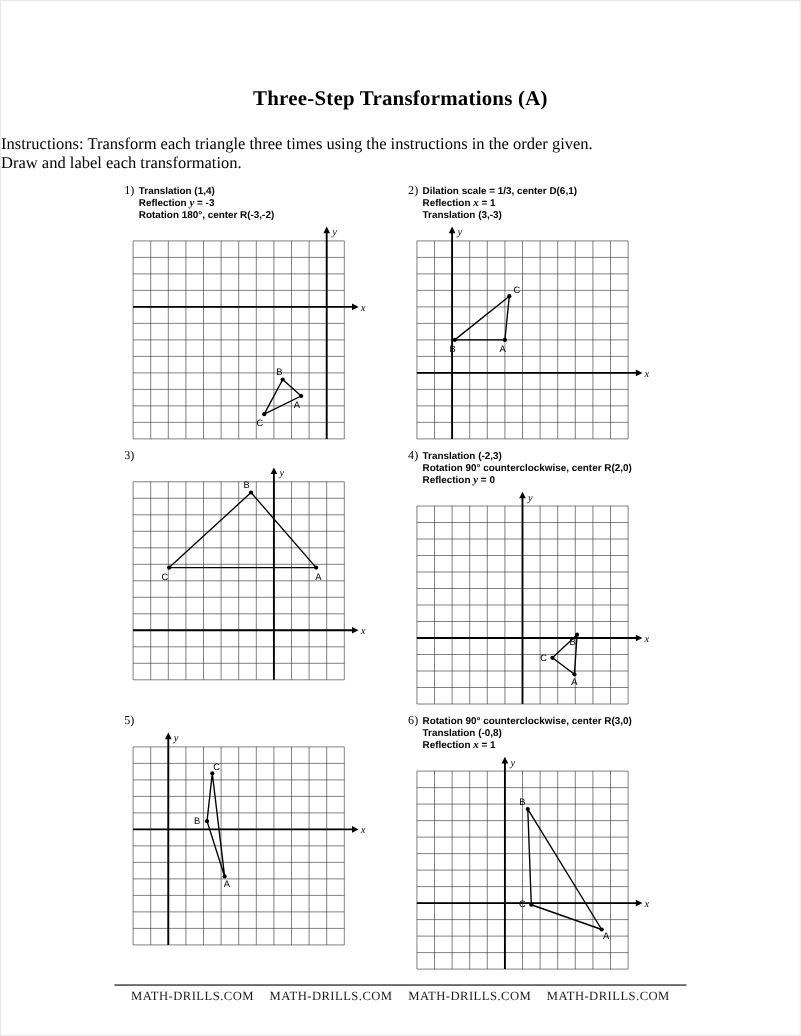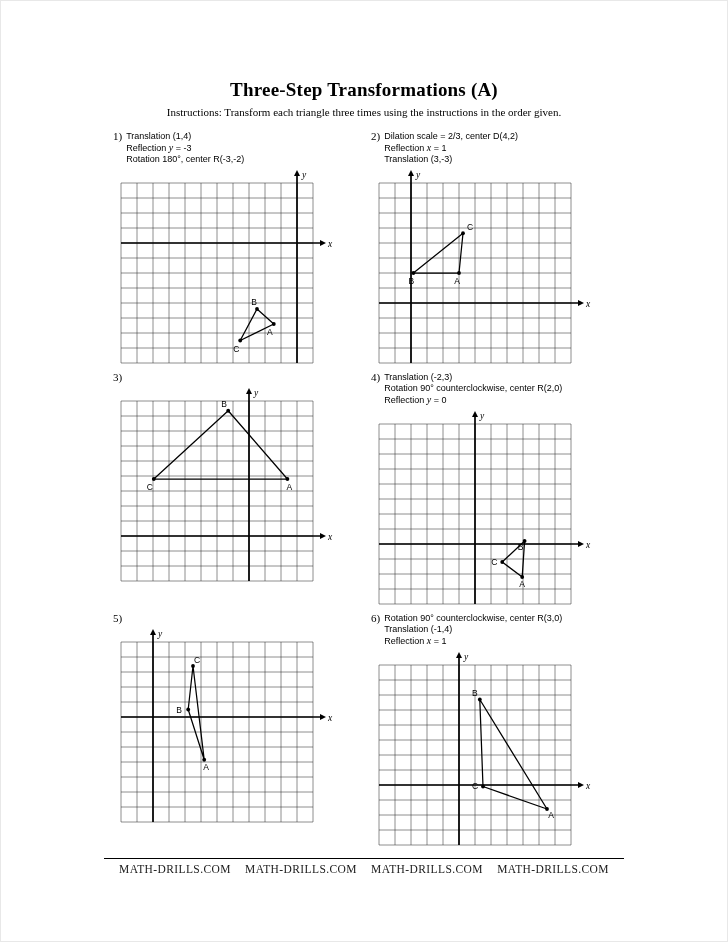--- a/index.html
+++ b/index.html
@@ -18,23 +18,23 @@
   }
   .title {
     margin-top:78px;
     text-align:center;
     font-family:"Liberation Serif", serif;
     font-size:19px;
     font-weight:bold;
     letter-spacing:0.2px;
   }
   .instructions {
-    margin-top:2px;
-    text-align:center;
-    font-size:11px;
+    margin-top:21px;
+    text-align:left;
+    font-size:15px;
     line-height:18px;
   }
   .problems {
     margin-top:10px;
     display:grid;
     grid-template-columns:244px 244px;
     column-gap:14px;
     justify-content:center;
   }
   .problem { margin-bottom:1px; }
@@ -48,20 +48,21 @@
     font-size:11px;
     margin-right:4px;
     line-height:11px;
   }
   .p-steps { }
   .p-step {
     font-family:"Liberation Sans", sans-serif;
     font-size:9px;
     line-height:11px;
     white-space:nowrap;
+    font-weight:bold;
   }
   .p-step i { font-family:"Liberation Serif", serif; font-style:italic; font-size:10px; }
   .grid-wrap { margin-left:6px; }
   .footer-rule {
     width:520px;
     margin:4px auto 0 auto;
     border-top:1.6px solid #000;
   }
   .footer {
     margin-top:4px;
@@ -73,20 +74,21 @@
     color:#1a1a1a;
   }
 </style>
 </head>
 <body>
 
 <div class="page">
   <h1 class="title">Three-Step Transformations (A)</h1>
   <p class="instructions">
     <span>Instructions: Transform each triangle three times using the instructions in the order given.</span><br>
+    <span>Draw and label each transformation.</span>
   </p>
   <div class="problems">
       <div class="problem">
         <div class="p-head">
           <span class="p-num">1)</span>
           <div class="p-steps">
             <div class="p-step">Translation (1,4)</div>
             <div class="p-step">Reflection <i>y</i> = -3</div>
             <div class="p-step">Rotation 180°, center R(-3,-2)</div>
           </div>
@@ -132,21 +134,21 @@
             <circle cx="154.8" cy="157" r="1.9" fill="#000"></circle>
             <text x="150.8" y="168" text-anchor="middle" font-family="Liberation Sans, sans-serif" font-size="8.5">A</text>
             <circle cx="121.2" cy="173.5" r="1.9" fill="#000"></circle>
             <text x="117.2" y="184.5" text-anchor="middle" font-family="Liberation Sans, sans-serif" font-size="8.5">C</text>
           </svg></div>
       </div>
       <div class="problem">
         <div class="p-head">
           <span class="p-num">2)</span>
           <div class="p-steps">
-            <div class="p-step">Dilation scale = 2/3, center D(4,2)</div>
+            <div class="p-step">Dilation scale = 1/3, center D(6,1)</div>
             <div class="p-step">Reflection <i>x</i> = 1</div>
             <div class="p-step">Translation (3,-3)</div>
           </div>
         </div>
         <div class="grid-wrap"><svg width="220" height="200">
             <g stroke="#2f2f2f" stroke-width="0.55">
               <line x1="2" y1="16" x2="2" y2="196"></line>
               <line x1="18" y1="16" x2="18" y2="196"></line>
               <line x1="34" y1="16" x2="34" y2="196"></line>
               <line x1="50" y1="16" x2="50" y2="196"></line>
@@ -335,21 +337,21 @@
             <text x="60.2" y="86.5" text-anchor="middle" font-family="Liberation Sans, sans-serif" font-size="8.5">B</text>
             <circle cx="85.2" cy="133.75" r="1.9" fill="#000"></circle>
             <text x="87.2" y="143.75" text-anchor="middle" font-family="Liberation Sans, sans-serif" font-size="8.5">A</text>
           </svg></div>
       </div>
       <div class="problem">
         <div class="p-head">
           <span class="p-num">6)</span>
           <div class="p-steps">
             <div class="p-step">Rotation 90° counterclockwise, center R(3,0)</div>
-            <div class="p-step">Translation (-1,4)</div>
+            <div class="p-step">Translation (-0,8)</div>
             <div class="p-step">Reflection <i>x</i> = 1</div>
           </div>
         </div>
         <div class="grid-wrap"><svg width="220" height="200">
             <g stroke="#2f2f2f" stroke-width="0.55">
               <line x1="2" y1="16" x2="2" y2="196"></line>
               <line x1="18" y1="16" x2="18" y2="196"></line>
               <line x1="34" y1="16" x2="34" y2="196"></line>
               <line x1="50" y1="16" x2="50" y2="196"></line>
               <line x1="66" y1="16" x2="66" y2="196"></line>

